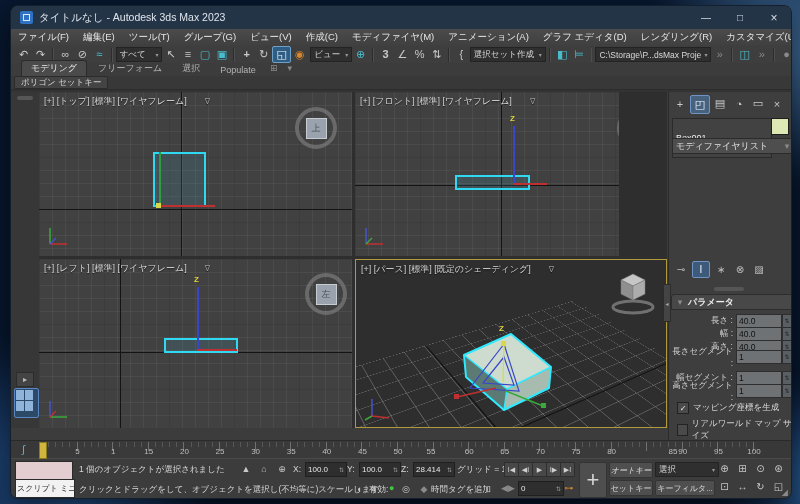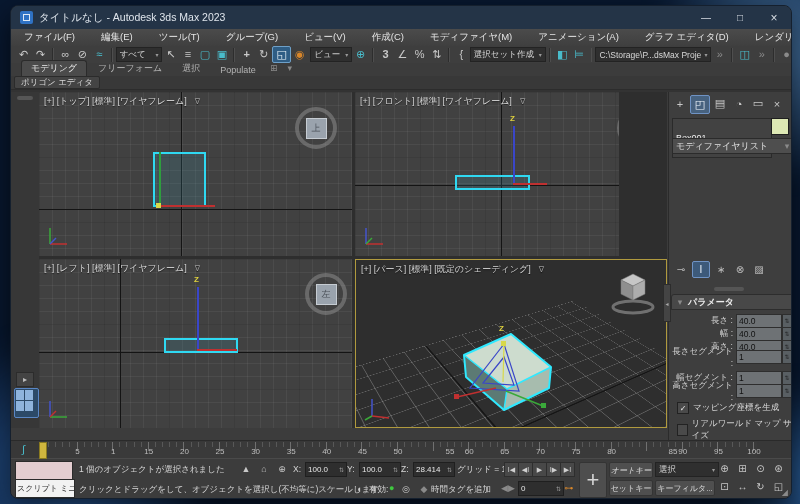--- a/index.html
+++ b/index.html
@@ -7,21 +7,21 @@
   .abs{position:absolute;}
   
   .blob{position:absolute;border-radius:50%;filter:blur(14px);}
   
   .win{left:10px;top:5px;width:780px;height:492px;background:#3c3c3c;border-radius:8px;overflow:hidden;box-shadow:0 10px 30px rgba(0,0,0,.65);border:1px solid #15202e;}
   .titlebar{left:0;top:0;width:100%;height:23px;background:#243447;display:flex;align-items:center;color:#dfe5ec;font-size:10.5px;}
   .appicon{width:13px;height:13px;background:#2f72c4;border-radius:2px;margin:0 6px 0 9px;position:relative;}
   .appicon:after{content:"";position:absolute;left:3px;top:3px;right:3px;bottom:3px;border:1px solid #dce8f5;}
   .winbtn{width:34px;height:23px;display:flex;align-items:center;justify-content:center;color:#d8dde3;font-size:10px;}
   .menubar{left:0;top:23px;width:100%;height:17px;background:linear-gradient(#4b4b4b,#3f3f3f);display:flex;align-items:center;font-size:9.5px;color:#e4e4e4;}
-  .menuitem{padding:0 13px;white-space:nowrap;}
+  .menuitem{padding:0 7px;white-space:nowrap;}
   .toolbar{left:0;top:40px;width:100%;height:17px;background:#3e3e3e;border-bottom:1px solid #2e2e2e;display:flex;align-items:center;padding-left:4px;}
   .ic{display:inline-flex;align-items:center;justify-content:center;min-width:17px;height:15px;color:#c9c9c9;font-size:11px;line-height:1;}
   .ic.sm{font-size:9px;min-width:14px;}
   .teal{color:#49bccb;}
   .orange{color:#d8862a;}
   .dim{color:#8a8a8a;}
   .active-tool{background:#2f5d84;border:1px solid #6ea0c8;border-radius:2px;color:#eaf2f8;}
   .vdiv{width:1px;height:14px;background:#2d2d2d;border-right:1px solid #4e4e4e;margin:0 3px;}
   .dd{background:#2f2f2f;border:1px solid #232323;color:#d8d8d8;font-size:8.5px;display:inline-flex;align-items:center;height:13px;padding:0 3px;gap:3px;}
   .dd .ar{margin-left:auto;font-size:6px;color:#9a9a9a;}
@@ -36,21 +36,21 @@
   .quadbtn{left:3px;top:296px;width:21px;height:26px;background:#2c4a68;border:1px solid #5a87c5;border-radius:2px;display:grid;grid-template-columns:8px 8px;grid-template-rows:10px 10px;gap:1px;padding:1px;}
   .quadbtn span{background:#8fb4dc;}
   
   .vparea{left:28px;top:86px;width:628px;height:336px;background:#2e2e2e;}
   .vp{position:absolute;overflow:hidden;background:#414141;background-image:
       linear-gradient(rgba(0,0,0,.20) 1px,transparent 1px),
       linear-gradient(90deg,rgba(0,0,0,.20) 1px,transparent 1px),
       linear-gradient(rgba(255,255,255,.05) 1px,transparent 1px),
       linear-gradient(90deg,rgba(255,255,255,.05) 1px,transparent 1px);
       background-size:65px 65px,65px 65px,13px 13px,13px 13px;}
-  .vplabel{position:absolute;left:5px;top:3px;font-size:9px;color:#d6d6d6;z-index:6;text-shadow:0 1px 1px rgba(0,0,0,.6);display:flex;gap:8px;align-items:center;}
+  .vplabel{position:absolute;left:5px;top:3px;font-size:9px;color:#d6d6d6;z-index:6;text-shadow:0 1px 1px rgba(0,0,0,.6);display:flex;gap:18px;align-items:center;}
   .funnel{color:#9a9a9a;font-size:8px;}
   .hax{position:absolute;height:1px;background:#141414;}
   .vax{position:absolute;width:1px;background:#141414;}
   .selbox{position:absolute;border:2px solid #2fd9f2;background:rgba(70,170,190,.16);box-sizing:border-box;}
   .gline{position:absolute;}
   .zlab{position:absolute;color:#e0d23c;font-size:8px;font-weight:bold;z-index:5;}
   .cubew{position:absolute;width:34px;height:34px;border-radius:50%;border:4px solid rgba(145,145,145,.5);display:flex;align-items:center;justify-content:center;z-index:4;}
   .cubef{width:19px;height:19px;background:#9aa3ad;border:1px solid #c6ccd2;color:#4c535b;font-size:9px;display:flex;align-items:center;justify-content:center;}
   .persp{background:linear-gradient(#5c5c5c,#3a3a3a 55%,#2d2d2d);border:1px solid #b09a3e;box-sizing:border-box;}
   .scene{position:absolute;inset:0;perspective:430px;overflow:hidden;}
@@ -193,21 +193,21 @@
 
   <div class="abs ribbontabs">
     <span class="rtab on">モデリング</span>
     <span class="rtab">フリーフォーム</span>
     <span class="rtab">選択</span>
     <span class="rtab">Populate</span>
     <span class="ic sm dim">⊞</span>
     <span class="ic sm dim">▾</span>
   </div>
   <div class="abs ribbonpanel">
-    <span class="rpanelbtn">ポリゴン エディタ</span>
+    <span class="rpanelbtn">ポリゴン セットキー</span>
   </div>
   <div class="abs gripstrip"></div>
 
   <div class="abs lstrip">
     <div class="abs" style="left:6px;top:4px;width:16px;height:4px;background:#565656;border-radius:2px;"></div>
     <div class="abs" style="left:5px;top:280px;width:16px;height:13px;background:#444;border:1px solid #2c2c2c;color:#c0c0c0;font-size:8px;display:flex;align-items:center;justify-content:center;">▸</div>
     <div class="abs quadbtn">
       <span></span>
         <span></span>
         <span></span>
@@ -400,21 +400,21 @@
         <span class="tick-label" style="left: 36.6px;">5</span>
         <span class="tick-label" style="left: 72.2px;">1</span>
         <span class="tick-label" style="left: 107.8px;">15</span>
         <span class="tick-label" style="left: 143.4px;">20</span>
         <span class="tick-label" style="left: 179px;">25</span>
         <span class="tick-label" style="left: 214.6px;">30</span>
         <span class="tick-label" style="left: 250.2px;">35</span>
         <span class="tick-label" style="left: 285.8px;">40</span>
         <span class="tick-label" style="left: 321.4px;">45</span>
         <span class="tick-label" style="left: 357px;">50</span>
-        <span class="tick-label" style="left: 409px;">55</span>
+        <span class="tick-label" style="left: 390px;">55</span>
         <span class="tick-label" style="left: 428.2px;">60</span>
         <span class="tick-label" style="left: 463.8px;">65</span>
         <span class="tick-label" style="left: 499.4px;">70</span>
         <span class="tick-label" style="left: 535px;">75</span>
         <span class="tick-label" style="left: 570.6px;">80</span>
         <span class="tick-label" style="left: 632px;">85</span>
         <span class="tick-label" style="left: 641.8px;">90</span>
         <span class="tick-label" style="left: 677.4px;">95</span>
         <span class="tick-label" style="left: 713px;">100</span>
       </div>

